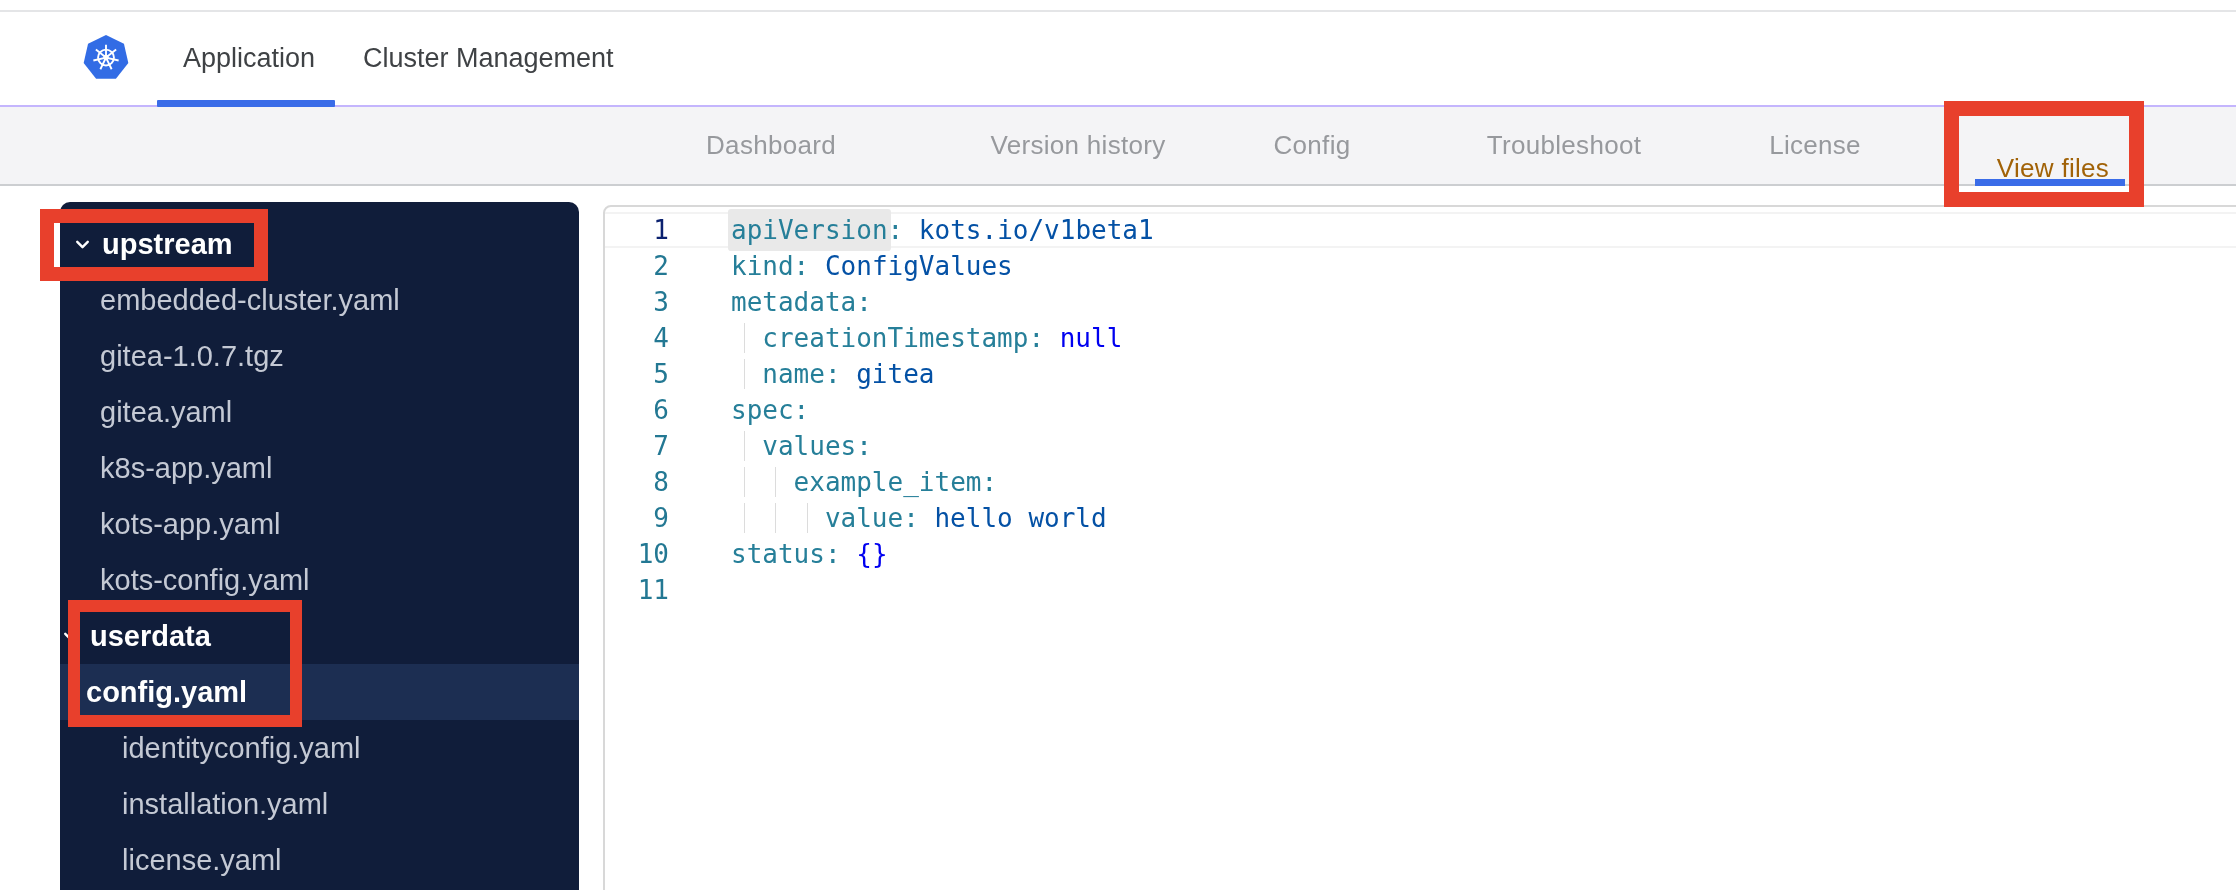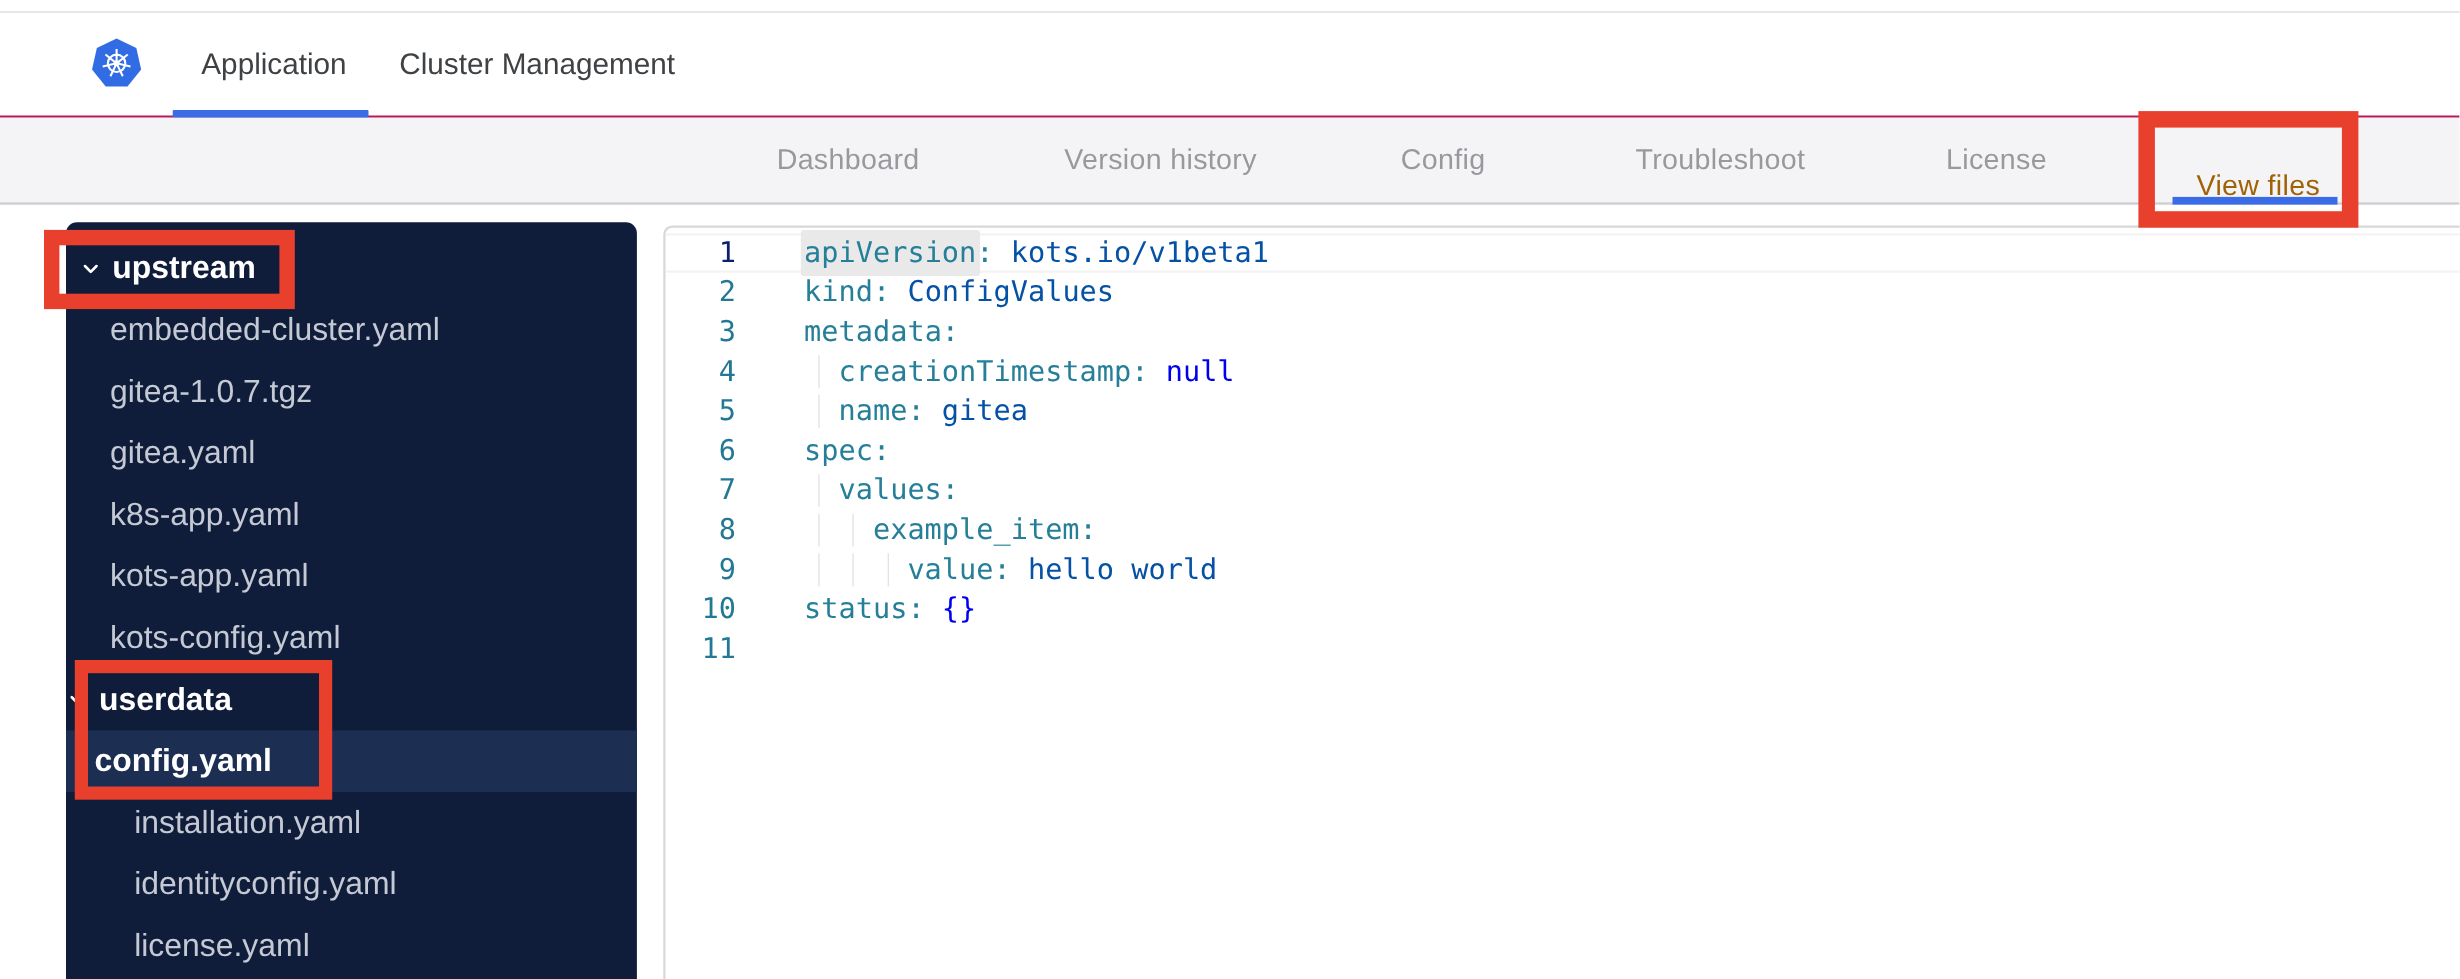--- a/index.html
+++ b/index.html
@@ -4,21 +4,21 @@
 <style>
   html,body{margin:0;padding:0;}
   body{
     width:2236px;height:890px;position:relative;overflow:hidden;
     background:#ffffff;font-family:"Liberation Sans",sans-serif;
     -webkit-font-smoothing:antialiased;
   }
   
   .top-hairline{position:absolute;left:0;top:10px;width:2236px;height:2px;background:#e4e5e7;}
   
-  .topbar{position:absolute;left:0;top:12px;width:2236px;height:95px;background:#ffffff;border-bottom:2px solid #be185d;box-sizing:border-box;}
+  .topbar{position:absolute;left:0;top:12px;width:2236px;height:95px;background:#ffffff;border-bottom:2px solid #c4b5fd;box-sizing:border-box;}
   .logo{position:absolute;left:83px;top:22px;width:46px;height:48px;}
   .topbar-tab{position:absolute;top:0;height:93px;display:flex;align-items:center;font-size:27px;color:#3f4245;cursor:pointer;}
   .tab-application{left:183px;}
   .tab-cluster{left:363px;}
   .topbar-underline{position:absolute;left:157px;top:88px;width:178px;height:7px;background:#3a6ce8;border-radius:1px;}
   
   .subnav{position:absolute;left:0;top:107px;width:2236px;height:77px;background:#f4f4f6;border-bottom:2px solid #ccced1;box-sizing:content-box;}
   .subnav-item{position:absolute;top:0;height:77px;display:flex;align-items:center;transform:translateX(-50%);font-size:26px;color:#97999d;letter-spacing:.3px;cursor:pointer;white-space:nowrap;}
   .subnav-item.active{color:#a16207;align-items:flex-end;}
   .subnav-underline{position:absolute;left:1975px;top:72px;width:150px;height:7px;background:#3a6ce8;}
@@ -76,21 +76,21 @@
     <span>Cluster Management</span>
   </div>
   <div class="topbar-underline"></div>
 </div>
 
 <div class="subnav">
   <div id="subnav-items">
       <div class="subnav-item" style="left: 771px;">
         <span>Dashboard</span>
       </div>
-      <div class="subnav-item" style="left: 1055px;">
+      <div class="subnav-item" style="left: 1078px;">
         <span>Version history</span>
       </div>
       <div class="subnav-item" style="left: 1312px;">
         <span>Config</span>
       </div>
       <div class="subnav-item" style="left: 1564px; text-align: center;">
         <span>Troubleshoot</span>
       </div>
       <div class="subnav-item" style="left: 1815px;">
         <span>License</span>
@@ -135,24 +135,24 @@
           <svg width="21" height="21" viewBox="0 0 20 20" fill="none" stroke="#ffffff" stroke-width="2.3" stroke-linecap="round" stroke-linejoin="round">
             <polyline points="5,7.5 10,12.5 15,7.5"></polyline>
           </svg>
         </span>
         <span>userdata</span>
       </div>
       <div class="tree-row file selected" style="padding-left: 26px;">
         <span>config.yaml</span>
       </div>
       <div class="tree-row file" style="padding-left: 62px;">
-        <span>installation.yaml</span>
+        <span>identityconfig.yaml</span>
       </div>
       <div class="tree-row file" style="padding-left: 62px;">
-        <span>identityconfig.yaml</span>
+        <span>installation.yaml</span>
       </div>
       <div class="tree-row file" style="padding-left: 62px;">
         <span>license.yaml</span>
       </div>
     </div>
 </div>
 
 <div class="editor">
   <div id="code-rows">
       <div class="code-row cur"><div class="ln">1</div><div class="code-text"><span class="tok-key tok-hl">apiVersion</span><span class="tok-key">: </span><span class="tok-str">kots.io/v1beta1</span></div></div>

